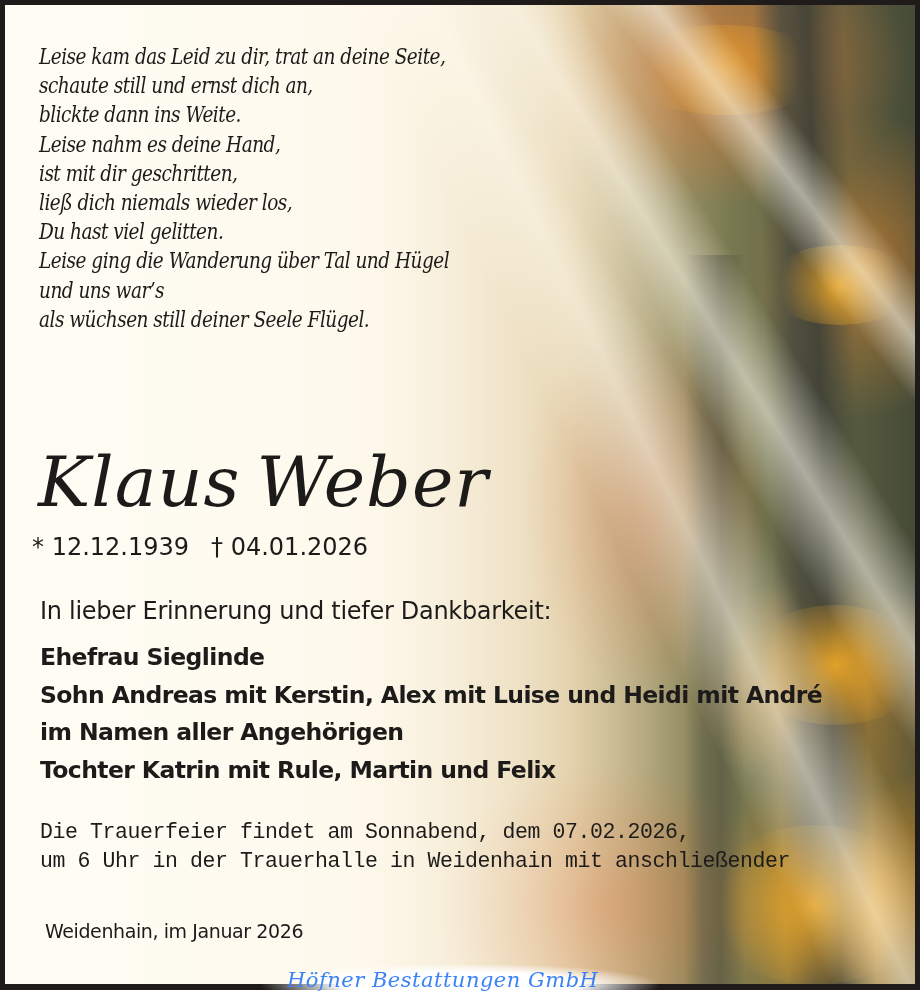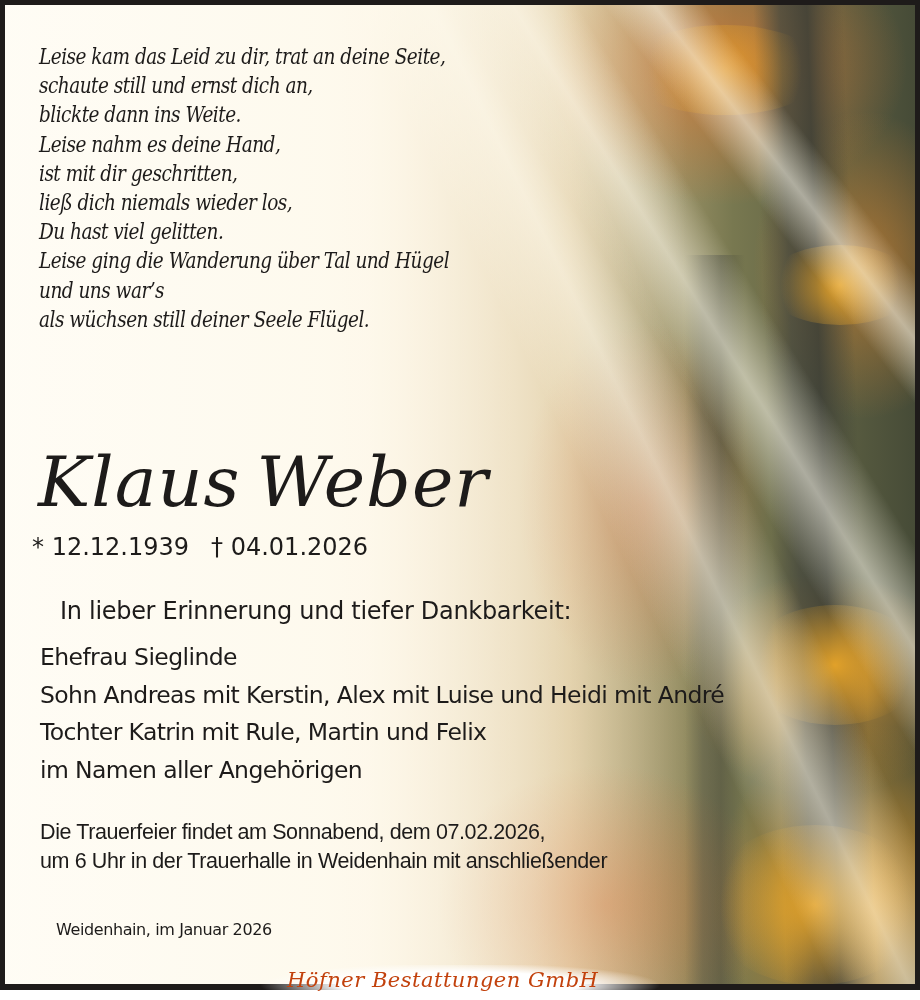--- a/index.html
+++ b/index.html
@@ -117,52 +117,51 @@
     }
     .dates .born { margin-right: 22px; }
     .remembrance {
       position: absolute;
       left: 35px;
       top: 592px;
       font-family: "DejaVu Sans", "Liberation Sans", sans-serif;
       font-size: 24px;
       letter-spacing: -0.3px;
       white-space: nowrap;
-      margin-left: 20px;
     }
     .mourners {
       position: absolute;
       left: 35px;
       top: 634px;
       font-family: "DejaVu Sans", "Liberation Sans", sans-serif;
-      font-weight: normal;
+      font-weight: bold;
       font-size: 23.5px;
       line-height: 37.5px;
       letter-spacing: -0.6px;
       white-space: nowrap;
     }
     .mourners .line { display: block; }
 
     .ceremony {
       position: absolute;
       left: 35px;
       top: 813px;
-      font-family: Liberation Sans, sans-serif;
+      font-family: Liberation Mono, monospace;
       font-size: 21.5px;
       line-height: 28.5px;
       letter-spacing: -0.4px;
       white-space: nowrap;
     }
     .ceremony .line { display: block; }
     .place-date {
       position: absolute;
-      left: 51px;
+      left: 40px;
       top: 915px;
       font-family: "DejaVu Sans", "Liberation Sans", sans-serif;
-      font-size: 16px;
+      font-size: 19px;
       letter-spacing: -0.4px;
       white-space: nowrap;
     }
 
     .footer-band {
       position: absolute;
       left: 0;
       top: 984px;
       width: 920px;
       height: 6px;
@@ -177,21 +176,21 @@
       background: radial-gradient(ellipse 200px 22px at 200px 20px, rgba(255,255,255,1) 60%, rgba(255,255,255,0) 100%);
     }
     .footer-label {
       position: absolute;
       left: 287px;
       top: 968px;
       font-family: "DejaVu Serif", "Liberation Serif", serif;
       font-style: italic;
       font-size: 21px;
       letter-spacing: 0.5px;
-      color: #c2410c;
+      color: #3b82f6;
       white-space: nowrap;
     }
   </style>
 </head>
 <body>
 
 <div class="frame"></div>
 
 <div class="canvas">
   <div class="bg-forest"></div>
@@ -227,22 +226,22 @@
 
     <div class="dates">
       <span class="born">* 12.12.1939</span><span>† 04.01.2026</span>
     </div>
 
     <div class="remembrance">In lieber Erinnerung und tiefer Dankbarkeit:</div>
 
     <div class="mourners">
       <span class="line">Ehefrau Sieglinde</span>
       <span class="line">Sohn Andreas mit Kerstin, Alex mit Luise und Heidi mit André</span>
+      <span class="line">im Namen aller Angehörigen</span>
       <span class="line">Tochter Katrin mit Rule, Martin und Felix</span>
-      <span class="line">im Namen aller Angehörigen</span>
     </div>
 
     <div class="ceremony">
       <span class="line">Die Trauerfeier findet am Sonnabend, dem 07.02.2026,</span>
       <span class="line">um 6 Uhr in der Trauerhalle in Weidenhain mit anschließender</span>
     </div>
 
     <div class="place-date">Weidenhain, im Januar 2026</div>
   </div>
 </div>

